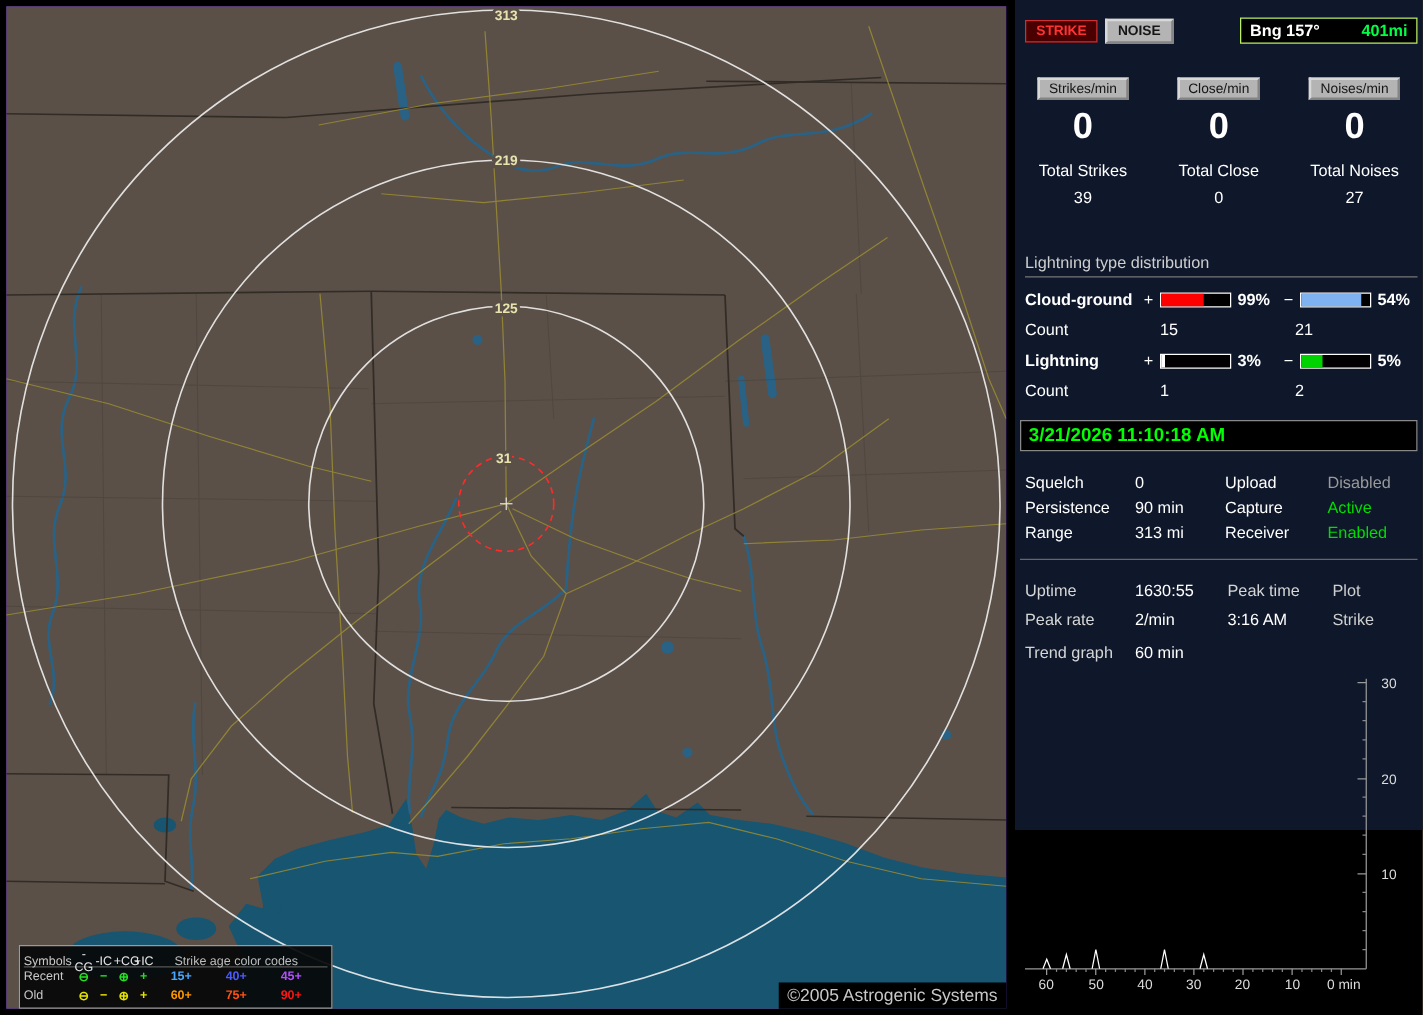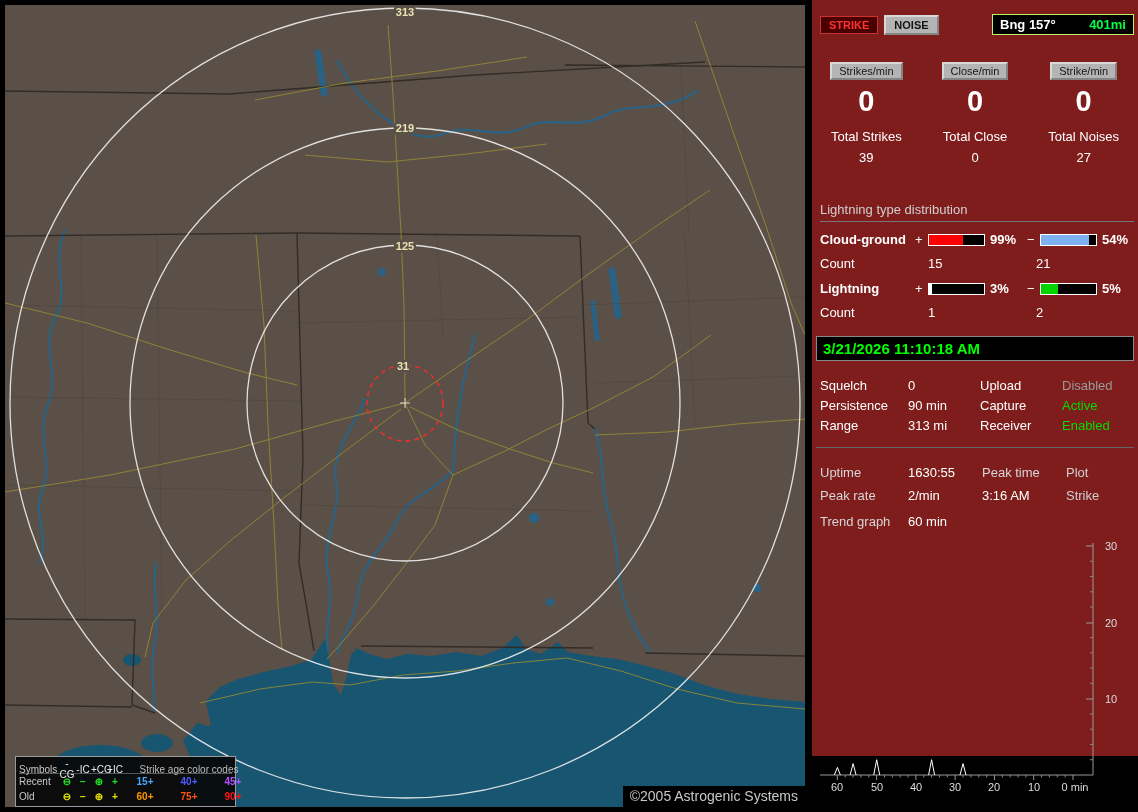--- a/index.html
+++ b/index.html
@@ -3,37 +3,37 @@
 <meta charset="utf-8">
 <style>
   html,body{margin:0;padding:0;}
   body{width:1138px;height:812px;background:#000;position:relative;overflow:hidden;
        font-family:"Liberation Sans",sans-serif;color:#fff;}
 
   
   .map-area{position:absolute;left:5px;top:5px;width:800px;height:802px;background:#6d28d9;}
   #map-svg{display:block;width:800px;height:802px;}
 
-  .legend{position:absolute;left:10px;top:751px;width:221px;background:rgba(8,8,8,.93);
+  .legend{position:absolute;left:10px;top:751px;width:251px;background:rgba(8,8,8,.93);
           border:1px solid #9a9a9a;font-size:10px;color:#ddd;padding:1px 3px 2px 3px;box-sizing:border-box;}
   .lg-row{display:grid;grid-template-columns:40px 16px 16px 16px 16px 44px 44px 44px;align-items:center;height:15px;}
   .lg-head{border-bottom:1px solid #555;}
   .lg-label{color:#c9c9c9;}
   .lg-colhead{color:#e8e8e8;text-align:center;}
   .lg-age-head{grid-column:6/9;text-align:center;color:#bdbdbd;}
   .lg-sym{text-align:center;font-weight:bold;}
   .sym-recent{color:#24e024;}
   .sym-old{color:#e3e300;}
   .lg-age{text-align:center;font-weight:bold;}
 
   .copyright{position:absolute;right:0;bottom:0;background:#000;color:#c8c8c8;
              font-size:14px;padding:2px 7px 3px 7px;}
 
   
-  .panel{position:absolute;left:812px;top:0;width:326px;height:756px;font-size:13px;background:#7f1d1d;}
+  .panel{position:absolute;left:812px;top:0;width:326px;height:664px;font-size:13px;background:#0f172a;}
 
   .toolbar{position:absolute;left:8px;top:14px;right:4px;display:flex;align-items:center;gap:6px;}
   .btn{font-family:inherit;font-size:11px;font-weight:bold;padding:2px 8px;cursor:pointer;}
   .btn-strike{background:#4a0000;color:#ff3333;border:1px solid #cc3030;}
   .btn-noise{background:#b4b4b4;color:#151515;border:2px outset #d8d8d8;}
   .bng-box{margin-left:auto;border:1px solid #bef264;background:#000;padding:2px 7px;display:flex;
            gap:12px;min-width:126px;justify-content:space-between;font-weight:bold;}
   .bng-val{color:#00ff44;}
 
   .counters{position:absolute;top:62px;left:0;right:0;display:grid;grid-template-columns:1fr 1fr 1fr;text-align:center;}
@@ -218,21 +218,21 @@
       <div class="tot-label">Total Strikes</div>
       <div class="tot-val">39</div>
     </div>
     <div class="counter">
       <button class="rate-btn">Close/min</button>
       <div class="rate-val">0</div>
       <div class="tot-label">Total Close</div>
       <div class="tot-val">0</div>
     </div>
     <div class="counter">
-      <button class="rate-btn">Strike/min</button>
+      <button class="rate-btn">Noises/min</button>
       <div class="rate-val">0</div>
       <div class="tot-label">Total Noises</div>
       <div class="tot-val">27</div>
     </div>
   </div>
 
   <div class="dist">
     <div class="dist-title">Lightning type distribution</div>
 
     <div class="dist-row">

